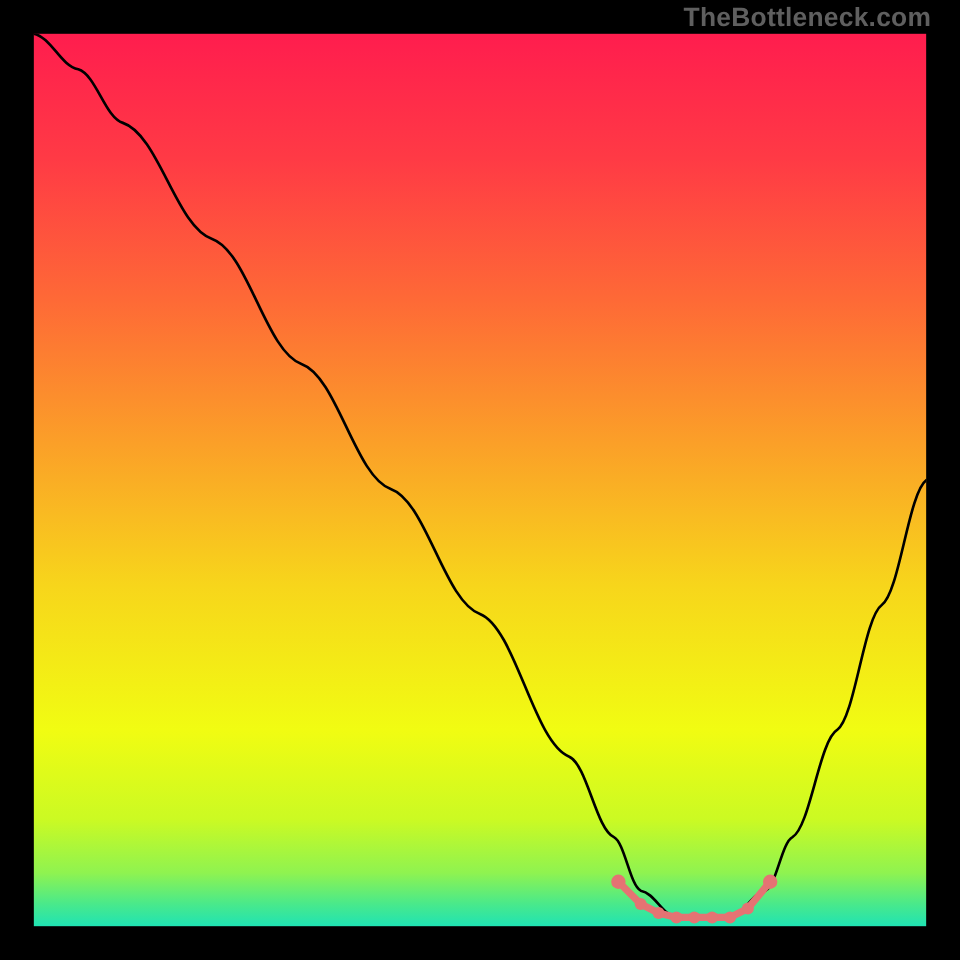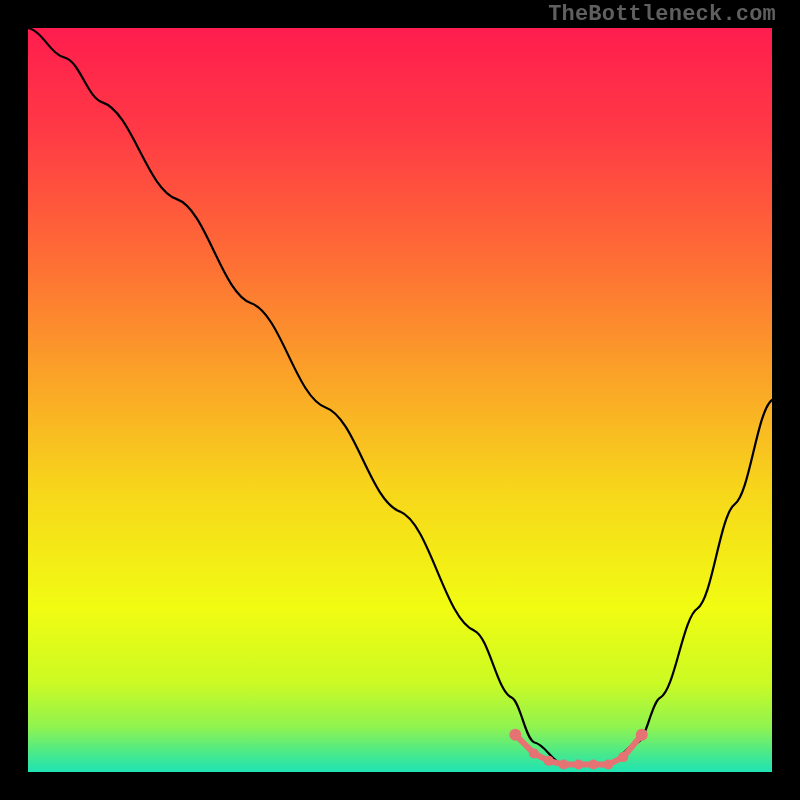--- a/index.html
+++ b/index.html
@@ -1,17 +1,17 @@
 <!DOCTYPE html>
 <html><head>
 <meta charset="utf-8">
 <style>
   html,body { margin:0; padding:0; }
   body { width:800px; height:800px; background:#000; position:relative; font-family:Arial,Helvetica,sans-serif; }
-  .attribution { position:absolute; top:2px; right:24px; color:#5f5f5f; font-size:22px; font-weight:600; letter-spacing:0.2px;font-family:Liberation Mono, monospace; }
+  .attribution { position:absolute; top:2px; right:24px; color:#5f5f5f; font-size:22px; font-weight:600; letter-spacing:0.2px; }
   .plot-area { position:absolute; left:28px; top:28px; width:744px; height:744px; }
   .plot-area svg { width:100%; height:100%; display:block; }
 </style>
 </head>
 <body>
 
 <div class="attribution">TheBottleneck.com</div>
 
 <div class="plot-area">
   <svg viewBox="0 0 744 744" preserveAspectRatio="none">

